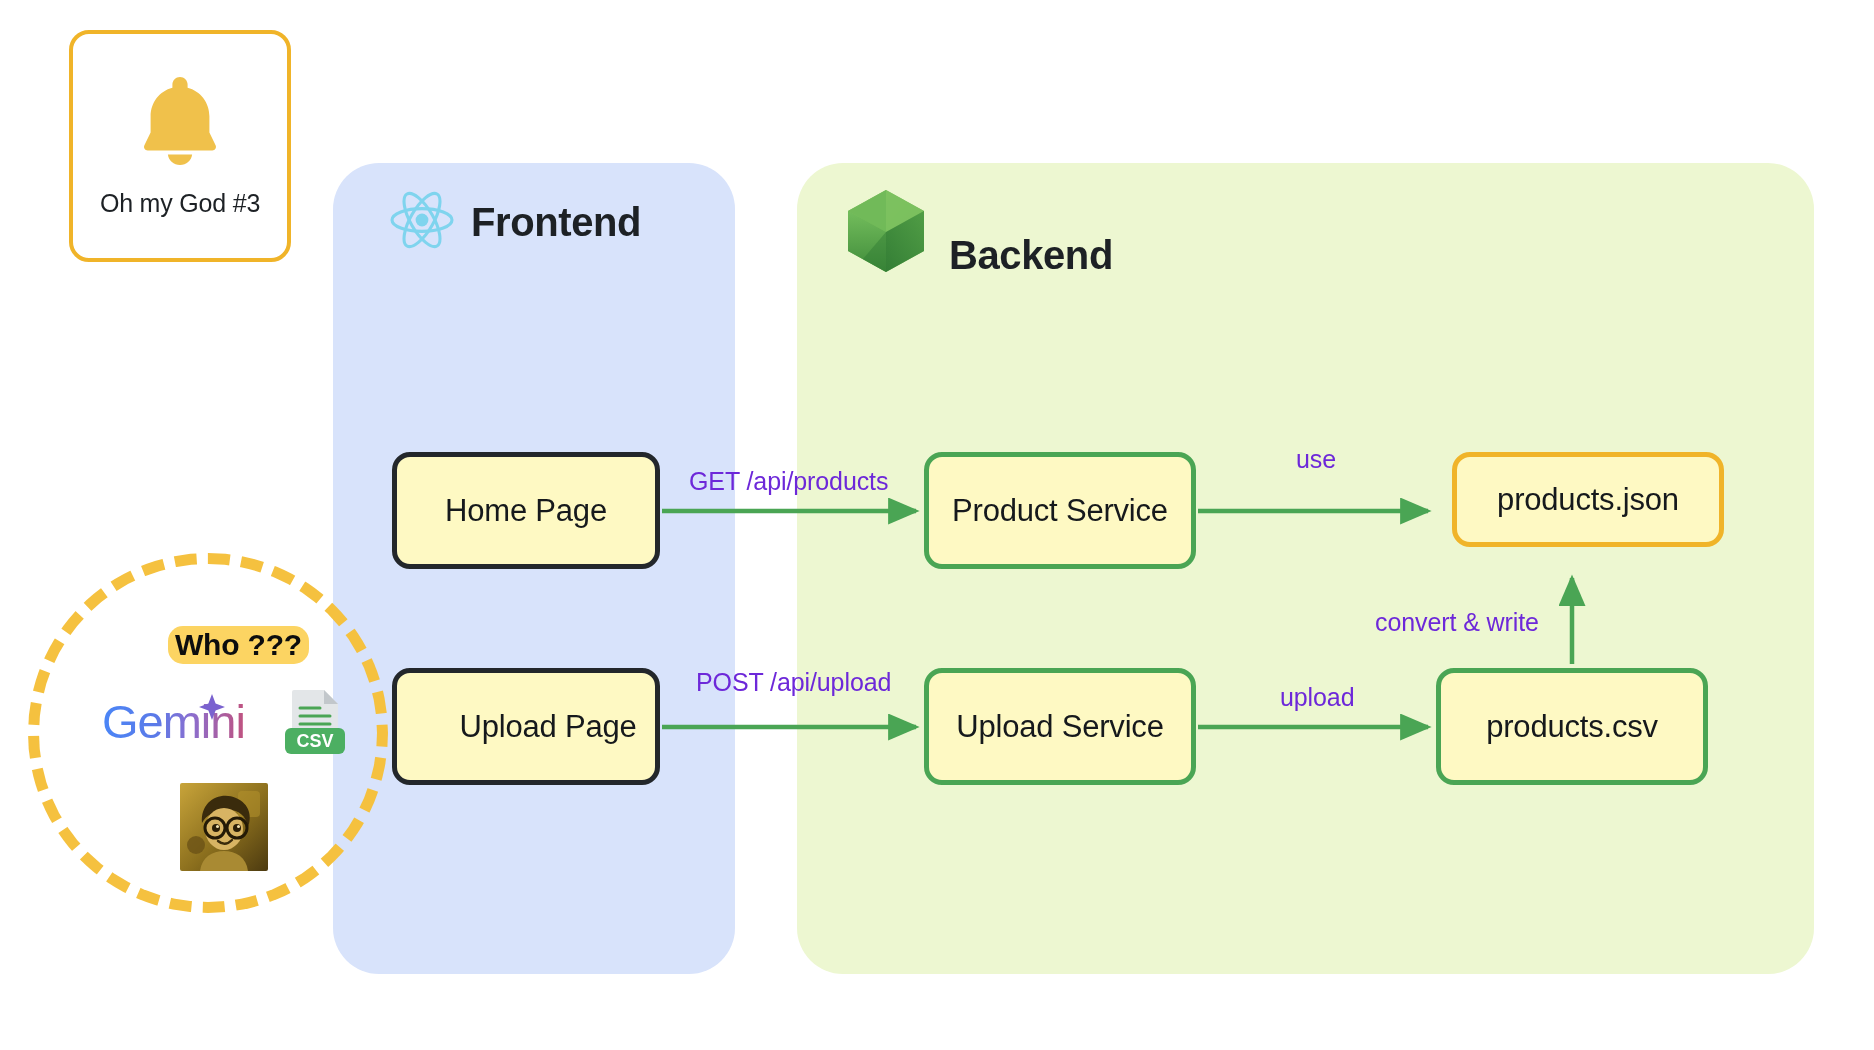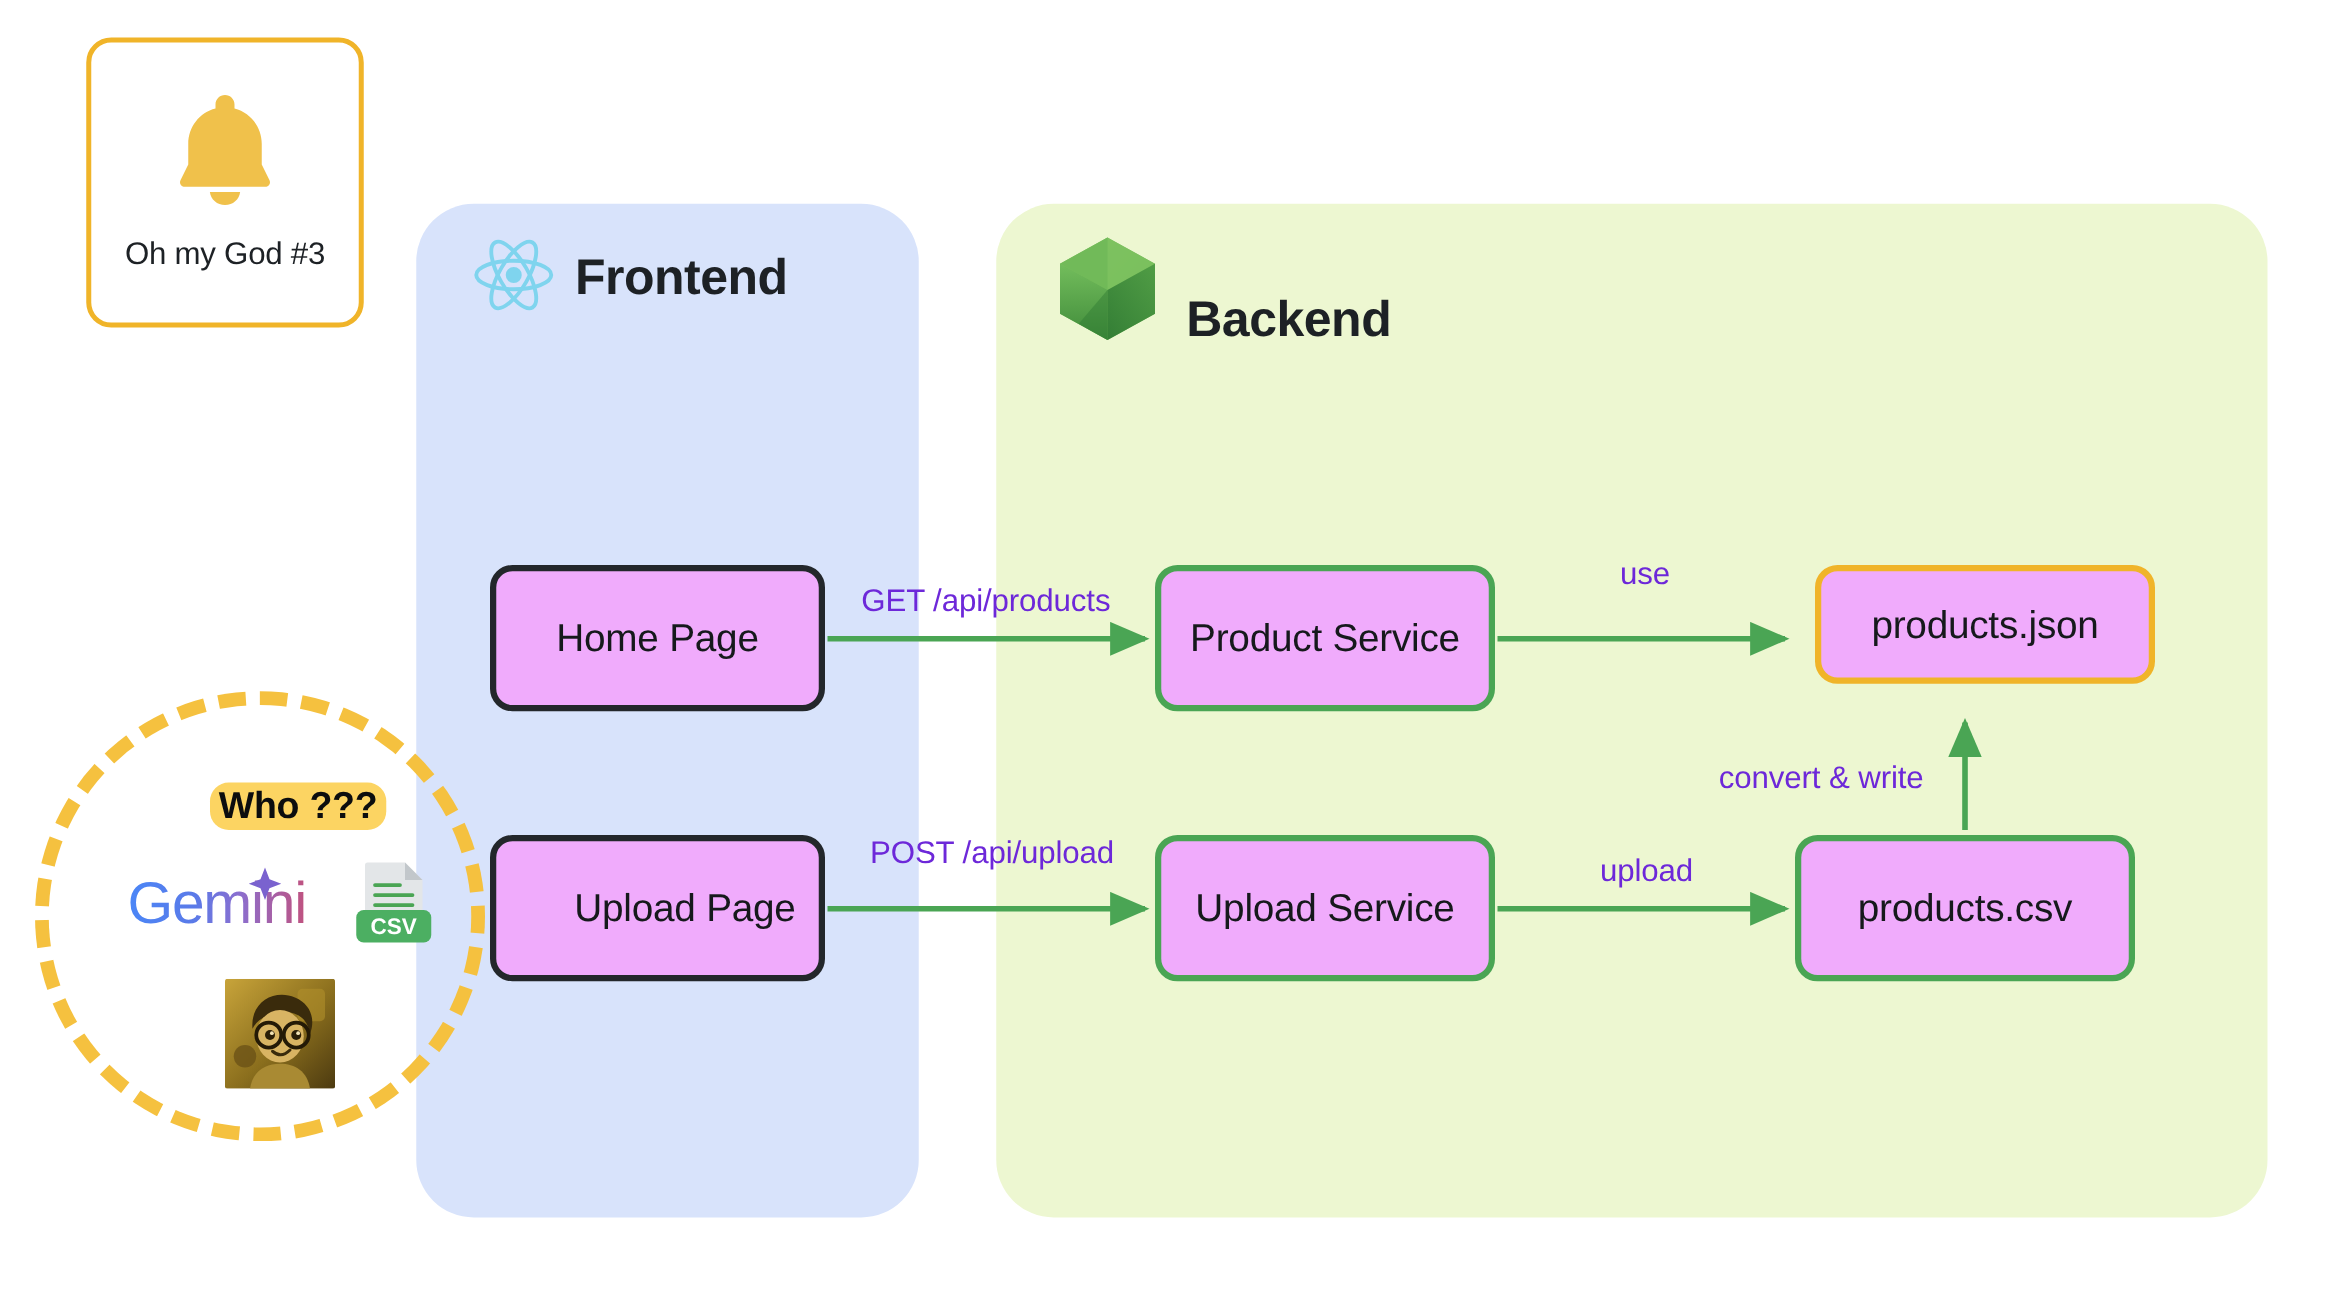--- a/index.html
+++ b/index.html
@@ -35,35 +35,35 @@
     height: 811px;
     background: #edf7d1;
   }
 
   .panel-header {
     position: absolute;
     display: flex;
     align-items: center;
     gap: 22px;
   }
-  #frontend-header { left: 378px; top: 190px; gap: 16px; }
+  #frontend-header { left: 389px; top: 190px; gap: 16px; }
   #backend-header  { left: 845px; top: 188px; align-items: flex-end; }
 
   .panel-title {
     font-size: 40px;
     font-weight: 700;
     color: #1d2125;
     letter-spacing: -0.4px;
     white-space: nowrap;
   }
 
   
   .node {
     position: absolute;
-    background: #f0abfc;
+    background: #fef9c3;
     border-radius: 18px;
     display: flex;
     align-items: center;
     justify-content: center;
     box-sizing: border-box;
   }
   .node-label {
     font-size: 31px;
     color: #16191c;
     white-space: nowrap;

